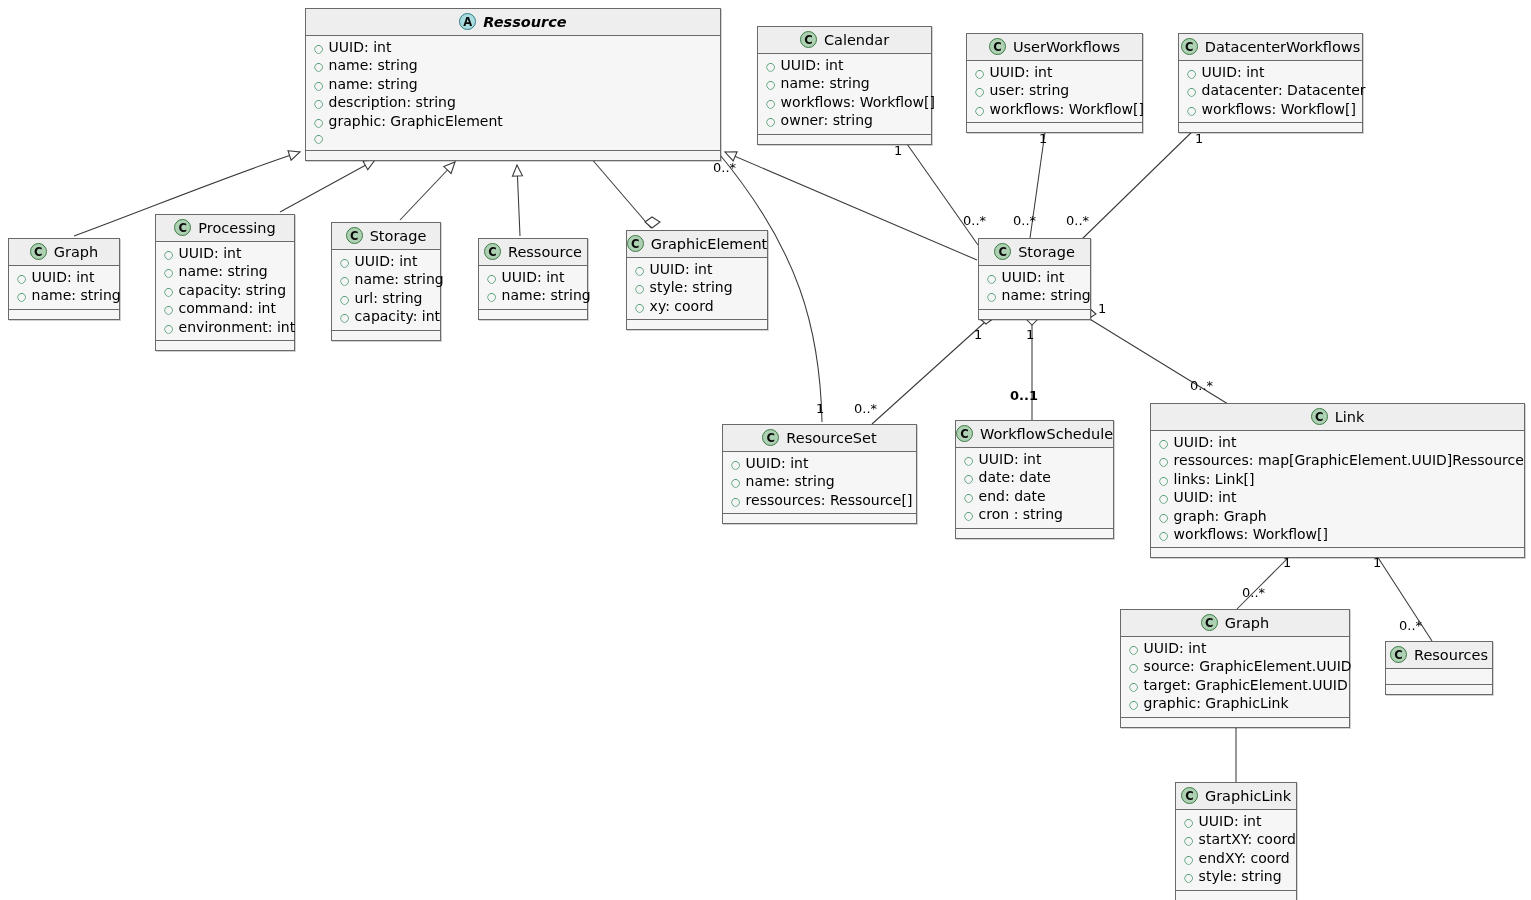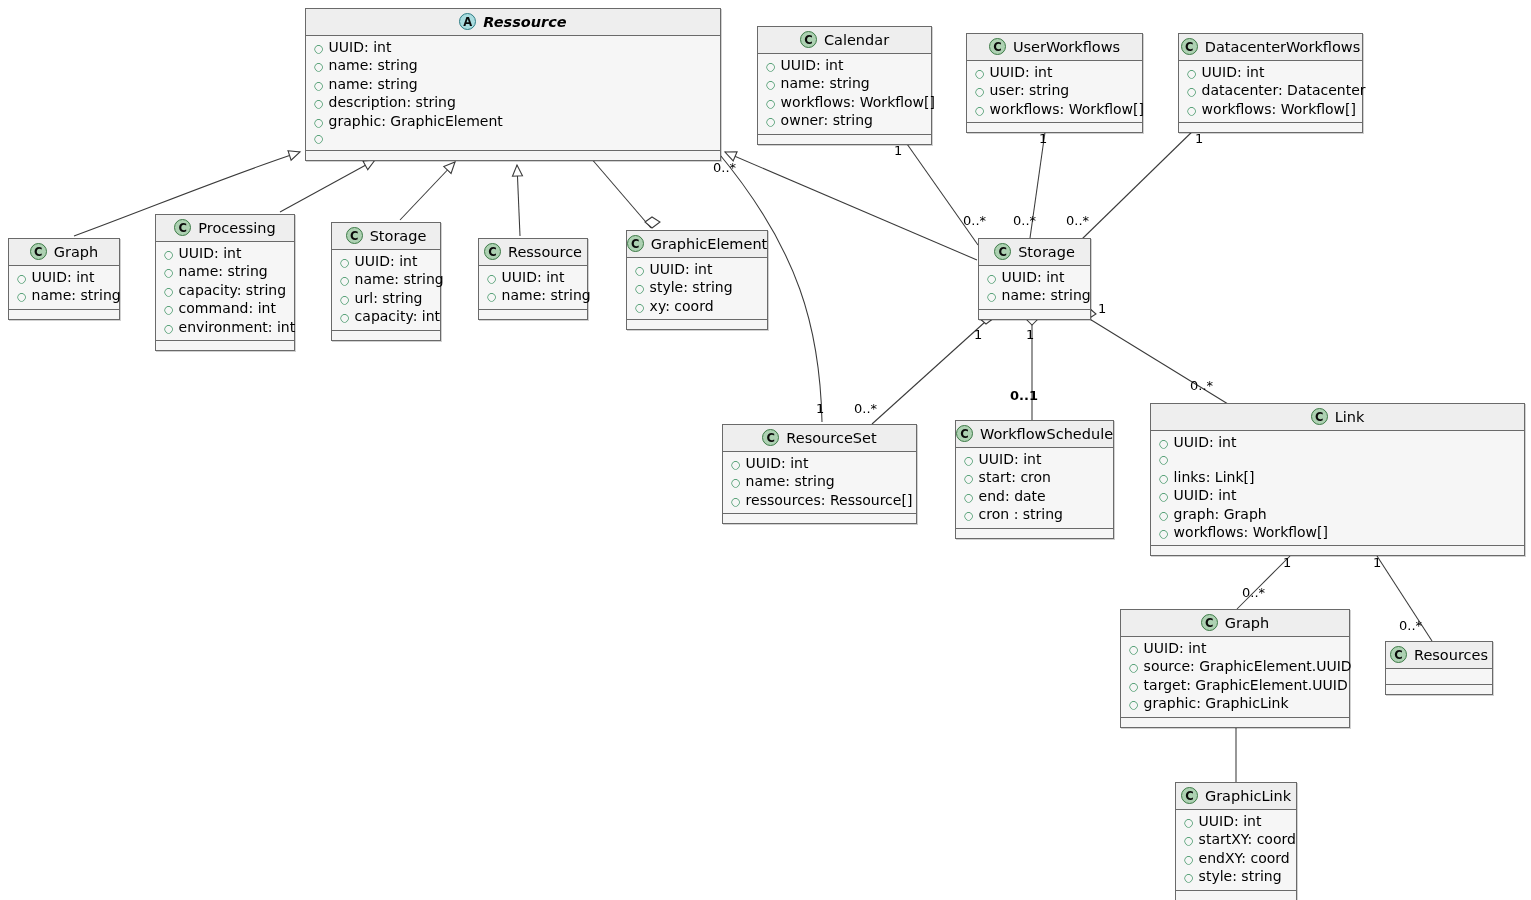--- a/index.html
+++ b/index.html
@@ -333,21 +333,21 @@
         <span class="badge c">C</span>
         <span class="cname">WorkflowSchedule</span>
       </div>
       <div class="uml-attrs">
         <div class="attr">
           <span class="dot">○</span>
           <span>UUID: int</span>
         </div>
         <div class="attr">
           <span class="dot">○</span>
-          <span>start: cron</span>
+          <span>date: date</span>
         </div>
         <div class="attr">
           <span class="dot">○</span>
           <span>end: date</span>
         </div>
         <div class="attr">
           <span class="dot">○</span>
           <span>cron : string</span>
         </div>
       </div>
@@ -358,20 +358,21 @@
         <span class="badge c">C</span>
         <span class="cname">Link</span>
       </div>
       <div class="uml-attrs">
         <div class="attr">
           <span class="dot">○</span>
           <span>UUID: int</span>
         </div>
         <div class="attr">
           <span class="dot">○</span>
+          <span>ressources: map[GraphicElement.UUID]Ressource</span>
         </div>
         <div class="attr">
           <span class="dot">○</span>
           <span>links: Link[]</span>
         </div>
         <div class="attr">
           <span class="dot">○</span>
           <span>UUID: int</span>
         </div>
         <div class="attr">

